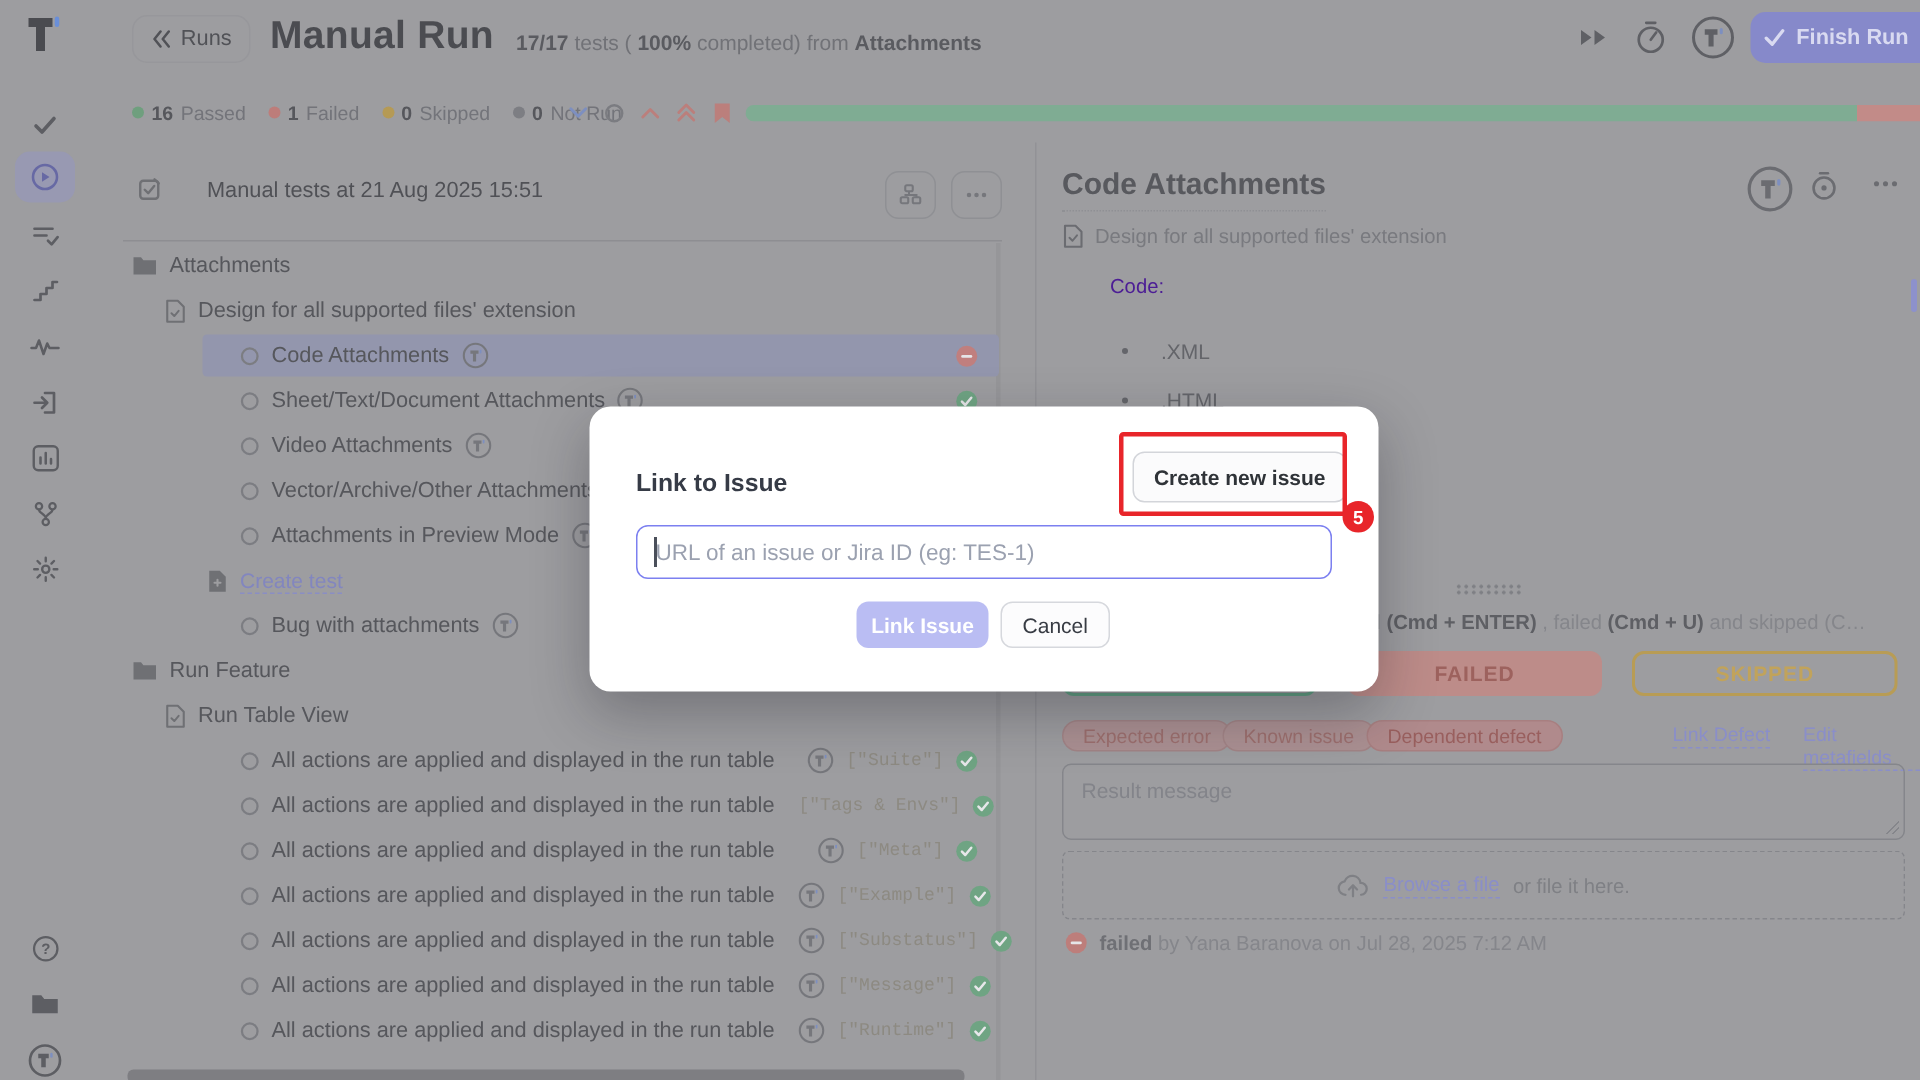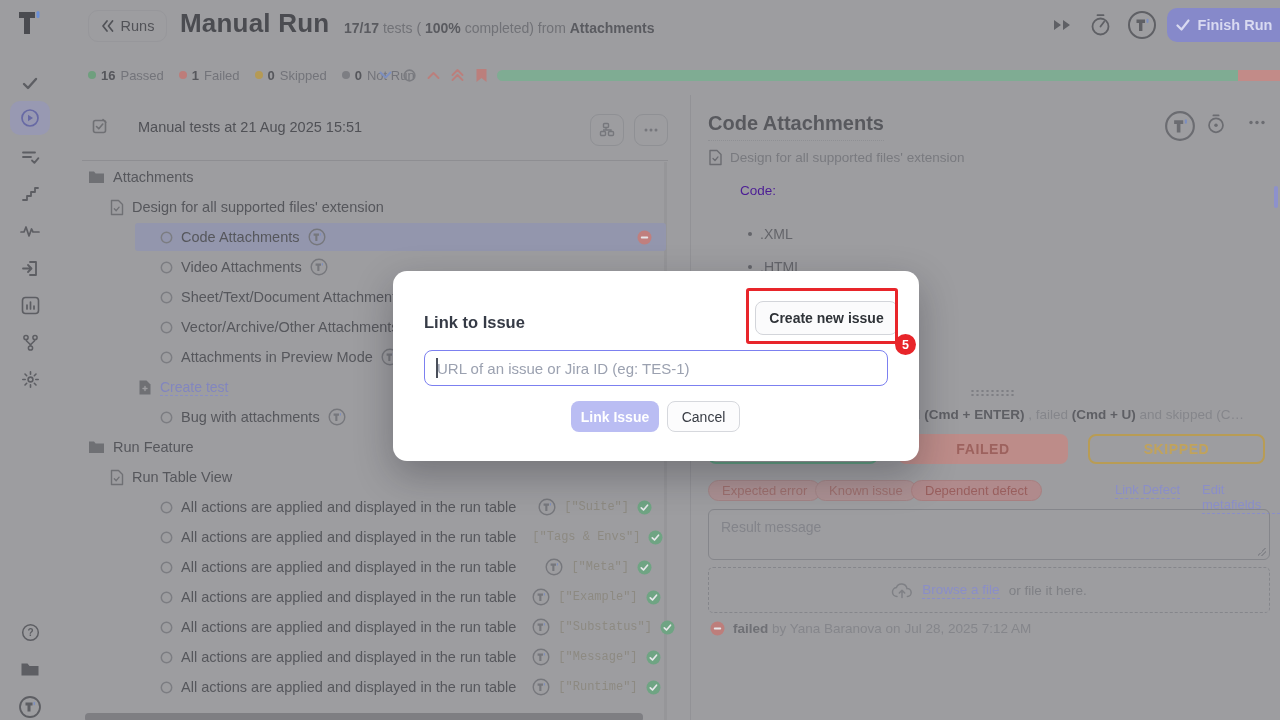--- a/index.html
+++ b/index.html
@@ -41,21 +41,21 @@
   .tlink{color:#8286bf;border-bottom:1px dashed #8a8ec4;font-size:14px;}
   .spacer{flex:1;}
   .ttag{font-family:"Liberation Mono",monospace;font-size:12px;color:#8d8a82;white-space:nowrap;}
   .ticon,.tstatus,.tlogo{display:flex;align-items:center;justify-content:center;}
   .bottom-bar{position:absolute;left:85px;top:713px;width:558px;height:9px;background:#7e7e82;border-radius:4px;}
   
   .rp-title{position:absolute;left:708px;top:112px;font-size:20px;font-weight:700;color:#58595e;border-bottom:1px dotted #8f9094;padding-bottom:5px;}
   .rp-ico{position:absolute;color:#6b6c71;}
   .rp-sub{position:absolute;left:730px;top:150px;font-size:13.5px;color:#797a7f;}
   .rp-code{position:absolute;left:728px;top:183px;font-size:13.5px;color:#4c1d95;margin-left:12px;}
-  .rp-li{position:absolute;font-size:14px;color:#64656a;display:flex;align-items:center;gap:8px;}
+  .rp-li{position:absolute;font-size:14px;color:#64656a;display:flex;align-items:center;gap:22px;}
   .rp-li .bdot{width:4px;height:4px;border-radius:50%;background:#64656a;}
   .drag-dots{position:absolute;left:970px;top:389px;width:44px;height:8px;background-image:radial-gradient(circle,#7e7f84 1px,transparent 1.3px);background-size:5px 4px;}
   .hint{position:absolute;left:877px;top:407px;width:393px;overflow:hidden;white-space:nowrap;font-size:13.5px;color:#85868b;}
   .hint b{color:#5e5f64;}
   .st-btn{position:absolute;top:434px;height:30px;border-radius:8px;display:flex;align-items:center;justify-content:center;font-size:14px;font-weight:700;letter-spacing:.6px;box-sizing:border-box;}
   .st-passed{left:708px;width:170px;border:2px solid #61a083;color:#61a083;}
   .st-failed{left:898px;width:170px;background:#bd8c89;color:#9d625e;}
   .st-skipped{left:1088px;width:177px;border:2px solid #b89c55;color:#c1a35b;}
   .badge{position:absolute;top:480px;height:21px;border-radius:11px;display:flex;align-items:center;padding:0 13px;font-size:13px;background:#ab9092;color:#9c6f6e;border:1px solid #a28486;box-sizing:border-box;}
   .badge.dark{background:#b08a8c;color:#995f5e;border-color:#a87f80;}
@@ -325,51 +325,51 @@
             <rect x="3.8" y="6.6" width="7.4" height="1.9" rx="0.9" fill="#e5e5e8"></rect>
           </svg>
         </span>
       </div>
       <div class="trow" style="padding-left: 100px;">
         <span class="ticon">
           <svg width="13" height="13" viewBox="0 0 13 13">
             <circle cx="6.5" cy="6.5" r="5.2" stroke="#7c7d82" stroke-width="1.5" fill="none"></circle>
           </svg>
         </span>
+        <span class="tlabel">Sheet/Text/Document Attachments</span>
+        <span class="tlogo">
+          <svg width="18" height="18" viewBox="0 0 18 18">
+            <circle cx="9" cy="9" r="7.8" stroke="#76777c" stroke-width="1.4" fill="none"></circle>
+            <path d="M5.6 5.6h5.4v2.2H9.4V13H7.3V7.8H5.6z" fill="#76777c"></path>
+            <rect x="11.8" y="5.1" width="1.2" height="2.5" rx="0.6" fill="#7d8fc0"></rect>
+          </svg>
+        </span>
+        <span class="spacer"></span>
+        <span class="tstatus">
+          <svg width="15" height="15" viewBox="0 0 15 15">
+            <circle cx="7.5" cy="7.5" r="7" fill="#6fa483"></circle>
+            <path d="M4.3 7.8l2.2 2.2 4-4.8" stroke="#e7e7ea" stroke-width="1.7" fill="none" stroke-linecap="round" stroke-linejoin="round"></path>
+          </svg>
+        </span>
+      </div>
+      <div class="trow" style="padding-left: 100px;">
+        <span class="ticon">
+          <svg width="13" height="13" viewBox="0 0 13 13">
+            <circle cx="6.5" cy="6.5" r="5.2" stroke="#7c7d82" stroke-width="1.5" fill="none"></circle>
+          </svg>
+        </span>
         <span class="tlabel">Video Attachments</span>
         <span class="tlogo">
           <svg width="18" height="18" viewBox="0 0 18 18">
             <circle cx="9" cy="9" r="7.8" stroke="#76777c" stroke-width="1.4" fill="none"></circle>
             <path d="M5.6 5.6h5.4v2.2H9.4V13H7.3V7.8H5.6z" fill="#76777c"></path>
             <rect x="11.8" y="5.1" width="1.2" height="2.5" rx="0.6" fill="#7d8fc0"></rect>
           </svg>
         </span>
         <span class="spacer"></span>
-      </div>
-      <div class="trow" style="padding-left: 100px;">
-        <span class="ticon">
-          <svg width="13" height="13" viewBox="0 0 13 13">
-            <circle cx="6.5" cy="6.5" r="5.2" stroke="#7c7d82" stroke-width="1.5" fill="none"></circle>
-          </svg>
-        </span>
-        <span class="tlabel">Sheet/Text/Document Attachments</span>
-        <span class="tlogo">
-          <svg width="18" height="18" viewBox="0 0 18 18">
-            <circle cx="9" cy="9" r="7.8" stroke="#76777c" stroke-width="1.4" fill="none"></circle>
-            <path d="M5.6 5.6h5.4v2.2H9.4V13H7.3V7.8H5.6z" fill="#76777c"></path>
-            <rect x="11.8" y="5.1" width="1.2" height="2.5" rx="0.6" fill="#7d8fc0"></rect>
-          </svg>
-        </span>
-        <span class="spacer"></span>
-        <span class="tstatus">
-          <svg width="15" height="15" viewBox="0 0 15 15">
-            <circle cx="7.5" cy="7.5" r="7" fill="#6fa483"></circle>
-            <path d="M4.3 7.8l2.2 2.2 4-4.8" stroke="#e7e7ea" stroke-width="1.7" fill="none" stroke-linecap="round" stroke-linejoin="round"></path>
-          </svg>
-        </span>
       </div>
       <div class="trow" style="padding-left: 100px;">
         <span class="ticon">
           <svg width="13" height="13" viewBox="0 0 13 13">
             <circle cx="6.5" cy="6.5" r="5.2" stroke="#7c7d82" stroke-width="1.5" fill="none"></circle>
           </svg>
         </span>
         <span class="tlabel">Vector/Archive/Other Attachments</span>
         <span class="spacer"></span>
       </div>

